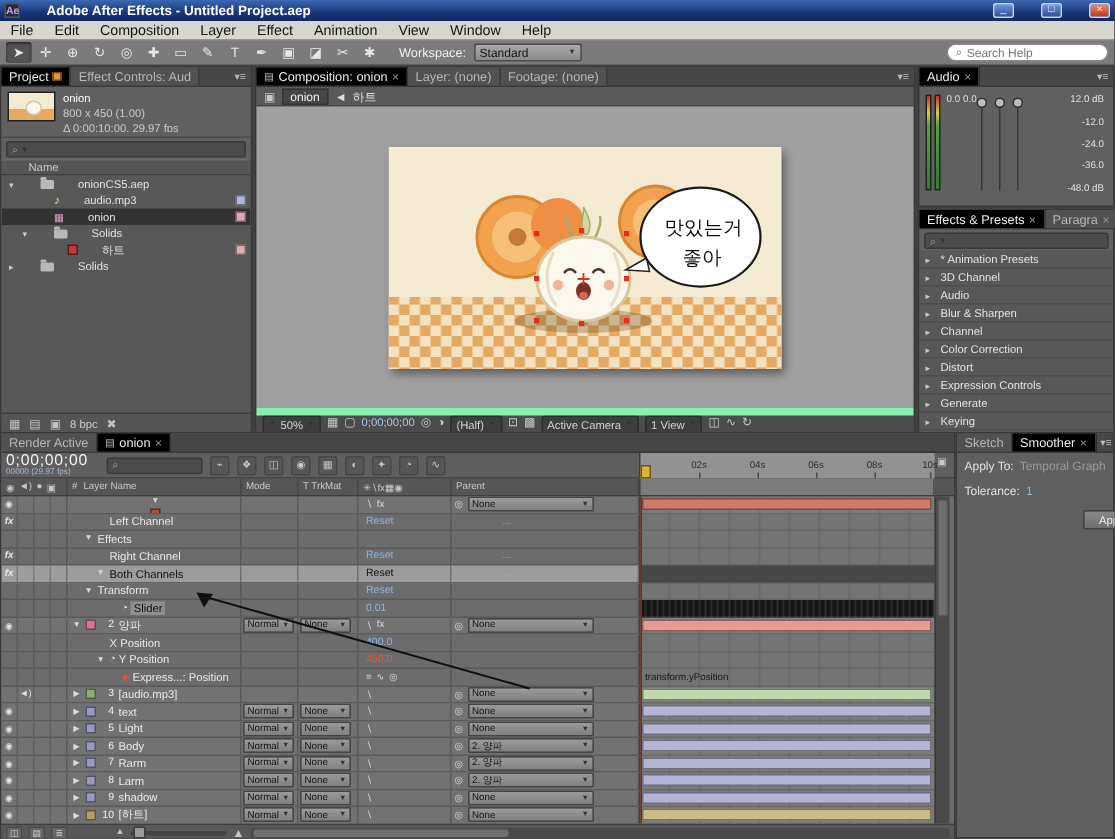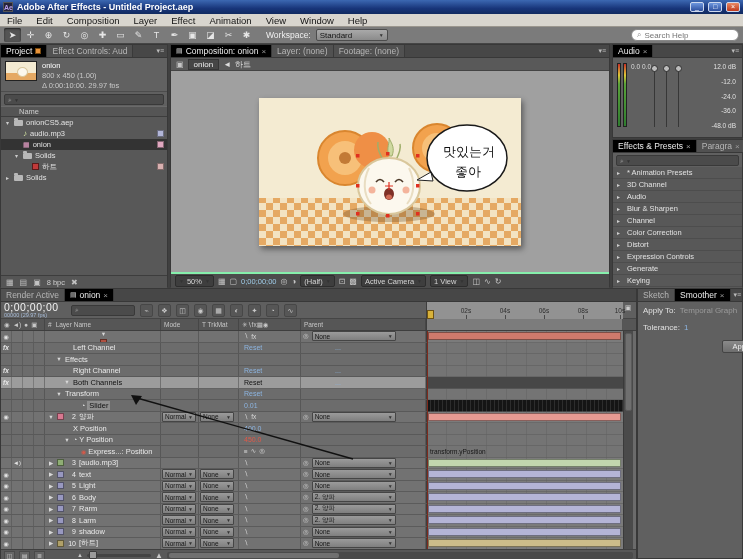--- a/index.html
+++ b/index.html
@@ -1,19 +1,19 @@
 <!DOCTYPE html>
 <html><head>
 <meta charset="utf-8">
 <style>
 *{margin:0;padding:0;box-sizing:border-box;font-family:"Liberation Sans",sans-serif}
 html,body{width:743px;height:559px;overflow:hidden}
 body{background:#404040;position:relative;font-size:9px;color:#ddd}
 
-.titlebar{position:absolute;left:0;top:0;width:743px;height:14px;background:linear-gradient(#3c68b2,#18357a 60%,#102a60);display:flex;align-items:center;gap:4px;padding:0 3px}
+.titlebar{position:absolute;left:0;top:0;width:743px;height:14px;background:linear-gradient(#3c68b2,#18357a 60%,#102a60);display:flex;align-items:center;gap:18px;padding:0 3px}
 .appicon{width:10px;height:10px;background:#26243a;color:#b9a0ee;font-size:7px;font-weight:bold;text-align:center;line-height:10px;border:1px solid #555;flex:none}
 .tb-title{color:#fff;font-size:9px;font-weight:bold;flex:1;white-space:nowrap;overflow:hidden}
 .winbtn{width:14px;height:10px;border:1px solid #cdd9ef;border-radius:2px;color:#fff;font-size:7px;line-height:8px;text-align:center;background:linear-gradient(#6d96dd,#2d4f9e);flex:none}
 .winbtn.close{background:linear-gradient(#e98a64,#c03a1c)}
 .menubar{position:absolute;left:0;top:14px;width:743px;height:13px;background:#d8d5ce;border-bottom:1px solid #9a968e;display:flex;align-items:center;color:#141414;font-size:9.5px}
 .menu-item{padding:0 7px;height:100%;display:flex;align-items:center}
 .toolbar{position:absolute;left:0;top:27px;width:743px;height:17px;background:#7b7b7b;border-bottom:1px solid #454545;display:flex;align-items:center;gap:1px;padding:0 4px}
 .tool{width:17px;height:14px;color:#e6e6e6;font-size:9px;text-align:center;line-height:14px;border-radius:2px;flex:none}
 .tool.active{background:#545454;box-shadow:inset 0 1px 2px #222}
 .ws-label{font-size:8.5px;color:#f0f0f0;margin-left:10px;flex:none}
@@ -35,37 +35,37 @@
 .proj-info{height:34px;display:flex;gap:5px;padding:3px 4px;background:#616161;border-bottom:1px solid #4c4c4c}
 .thumb{width:32px;height:20px;border:1px solid #222;background:linear-gradient(#f4ebd2 0 60%,#e5a963 60%);position:relative;flex:none}
 .thumb::after{content:"";position:absolute;left:11px;top:5px;width:9px;height:8px;border-radius:50%;background:#fcf8ee;border:1px solid #d9c79c}
 .proj-lines{font-size:7.5px;line-height:1.3;color:#c9c9c9;overflow:hidden}
 .proj-lines .nm{color:#fff}
 .searchrow{height:14px;padding:2px 3px;background:#606060}
 .sbox{height:11px;background:#4b4b4b;border:1px solid #393939;border-radius:2px;display:flex;align-items:center;gap:2px;padding:0 3px;color:#aaa;font-size:7px}
 .sbox input{border:0;outline:0;background:transparent;width:100%;font-size:7px;color:#ddd}
 .colhdr{height:11px;background:#555;border-bottom:1px solid #3d3d3d;border-top:1px solid #6a6a6a;display:flex;align-items:center;font-size:7.5px;color:#ccc;padding:0 4px 0 18px}
 .ptree{height:158px;background:#585858;overflow:hidden}
-.trow{height:11px;display:flex;align-items:center;gap:3px;padding:0 3px;font-size:7.5px;color:#e2e2e2}
+.trow{height:11px;display:flex;align-items:center;gap:16px;padding:0 3px;font-size:7.5px;color:#e2e2e2}
 .trow.selected{background:#333}
 .trow .arr{width:7px;font-size:6px;color:#ccc;flex:none;text-align:center}
 .ico-folder{width:9px;height:6px;background:#b8b8b8;border-radius:1px;position:relative;flex:none}
 .ico-folder::before{content:"";position:absolute;left:0;top:-2px;width:4px;height:2px;background:#b8b8b8;border-radius:1px 1px 0 0}
 .ico-comp{color:#e8a0c8;font-size:7px;flex:none}
 .ico-audio{color:#cfe0a0;font-size:8px;flex:none}
 .ico-solid{width:7px;height:7px;background:#c03a3a;border:1px solid #5a1a1a;flex:none}
 .chip{width:7px;height:7px;border:1px solid rgba(0,0,0,.4);margin-left:auto;flex:none}
 .pfooter{height:13px;background:#555;border-top:1px solid #3d3d3d;display:flex;align-items:center;gap:6px;padding:0 5px;font-size:7.5px;color:#ccc}
 .pfooter .fic{font-size:8px;color:#c2c2c2}
 
 .crumb{height:13px;background:#595959;border-bottom:1px solid #444;display:flex;align-items:center;gap:4px;padding:0 5px;font-size:8px;color:#ddd}
 .crumb .cchip{background:#464646;border:1px solid #353535;padding:0 5px;height:11px;display:flex;align-items:center;color:#eee}
 .viewer{height:201px;background:#a0a0a0;display:flex;align-items:center;justify-content:center}
 .canvas-wrap{width:262px;height:148px;box-shadow:2px 3px 6px rgba(0,0,0,.45);flex:none}
-.vbar{height:16px;background:#4c4c4c;border-top:2px solid #86efac;display:flex;align-items:center;gap:4px;padding:0 4px;font-size:7.5px;color:#ccc;white-space:nowrap;overflow:hidden}
+.vbar{height:16px;background:#4c4c4c;border-top:5px solid #86efac;display:flex;align-items:flex-start;gap:4px;padding:0 4px;font-size:7.5px;color:#ccc;white-space:nowrap;overflow:hidden}
 .vdd{background:#3e3e3e;border:1px solid #2d2d2d;border-radius:2px;height:12px;display:flex;align-items:center;justify-content:space-between;gap:3px;padding:0 3px;color:#d4d4d4;flex:none}
 .vic{font-size:8px;color:#c6c6c6;flex:none}
 .vtc{color:#9ecbe8;flex:none}
 
 .aud-body{display:flex;gap:4px;padding:5px 4px;height:81px}
 .meter{display:flex;gap:2px;flex:none}
 .mbar{width:4px;height:64px;background:linear-gradient(#c83028 0%,#ddc738 18%,#5aa33a 32%,#2f7d2f 100%);border:1px solid #222}
 .aud-vals{width:15px;font-size:6.5px;color:#ddd;display:flex;gap:2px;flex:none}
 .sliders{width:34px;position:relative;height:68px;flex:none}
 .strack{position:absolute;top:4px;width:1px;height:60px;background:#373737}

